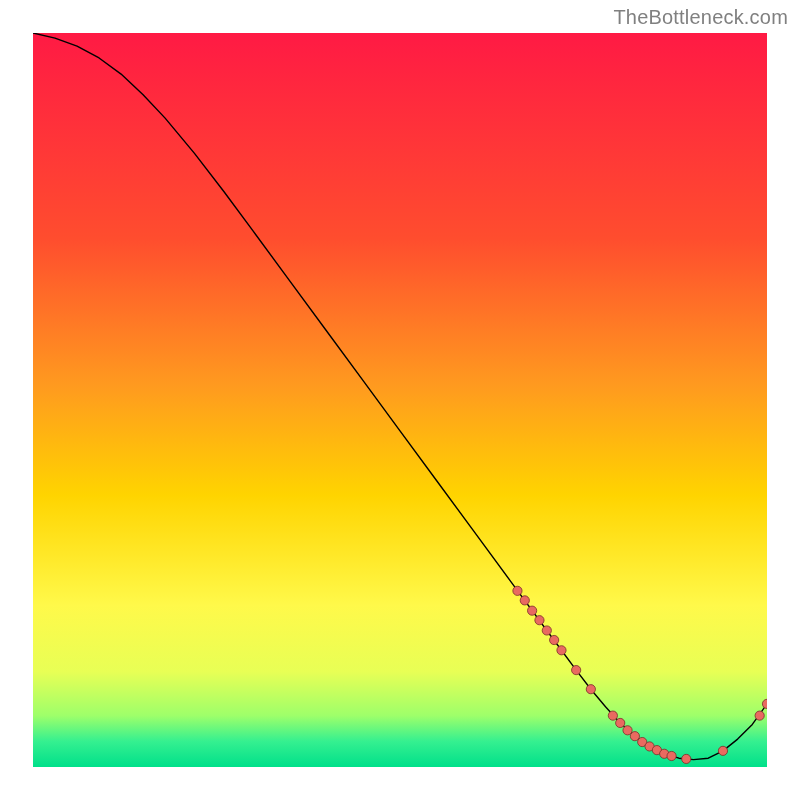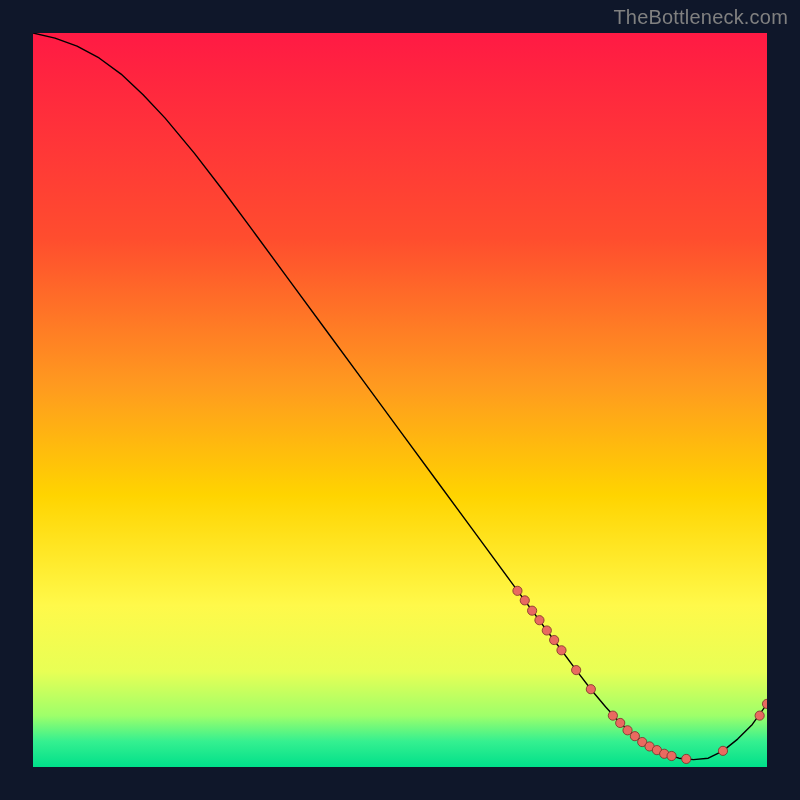--- a/index.html
+++ b/index.html
@@ -8,21 +8,21 @@
     width: 800px;
     height: 800px;
     background: #000;
     overflow: hidden;
     font-family: Arial, Helvetica, sans-serif;
   }
   .frame {
     position: relative;
     width: 800px;
     height: 800px;
-    background: #0f172a;
+    background: #ffffff;
   }
   .plot {
     position: absolute;
     left: 33px;
     top: 33px;
     width: 734px;
     height: 734px;
   }
   .plot svg {
     display: block;

